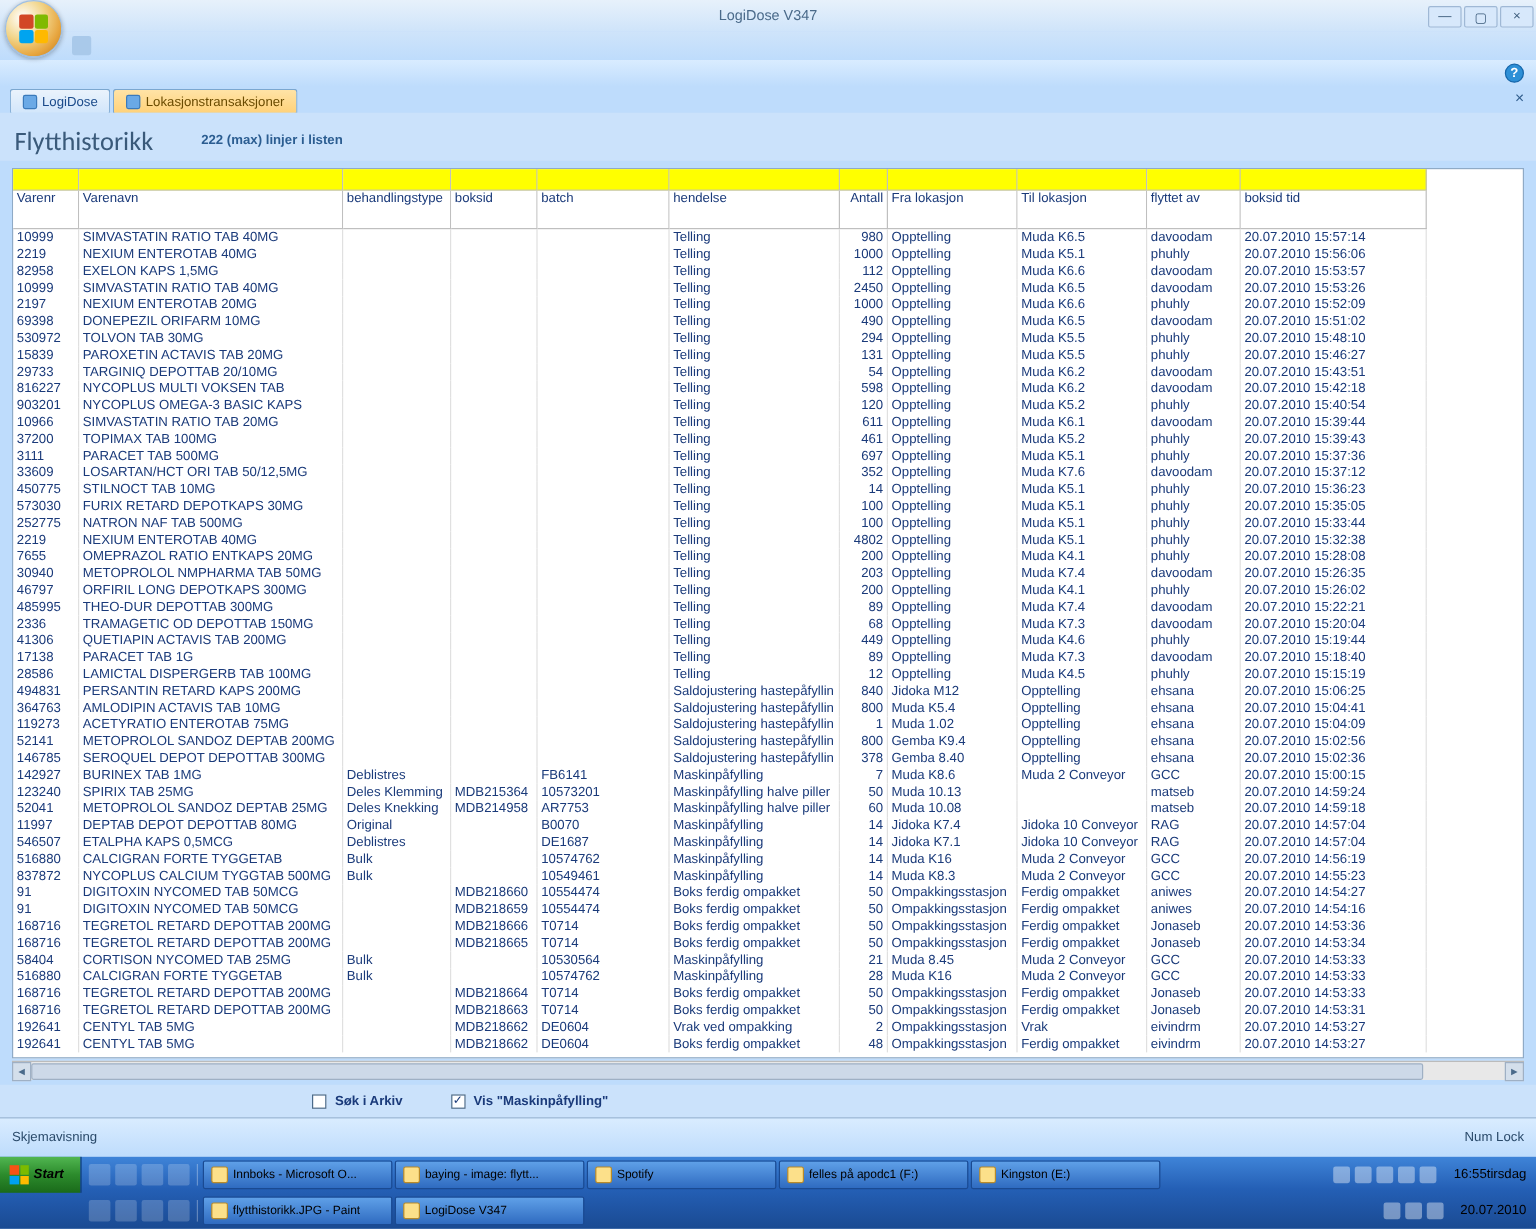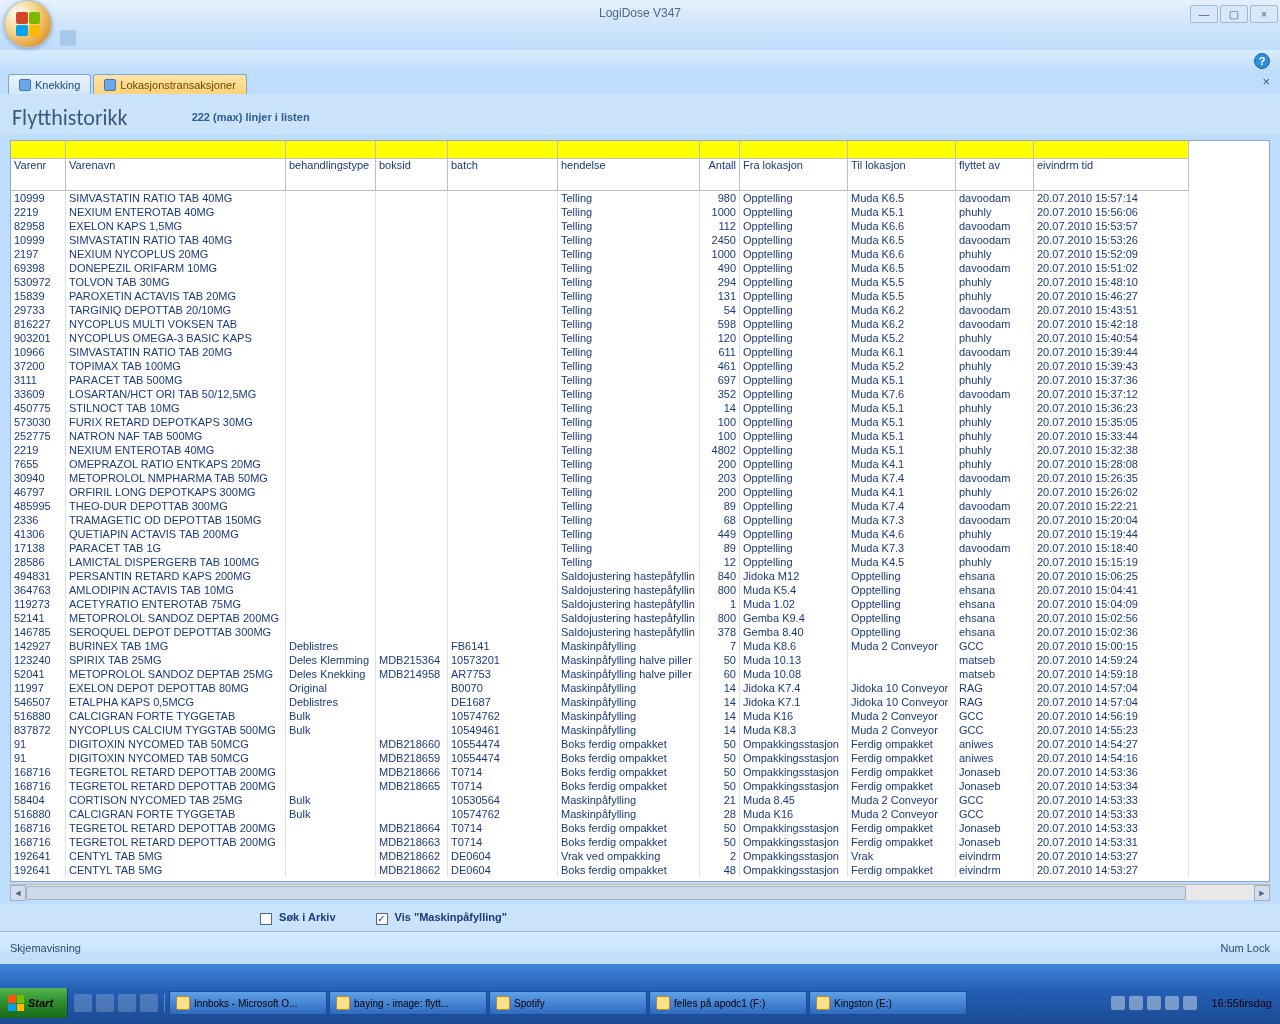--- a/index.html
+++ b/index.html
@@ -27,21 +27,21 @@
 
   
   .tabrow { height: 22px; padding-left:8px; display:flex; align-items:flex-end; position:relative; }
   .tab { height:20px; padding:0 10px; display:flex; align-items:center; gap:4px; border:1px solid #7ba7d0; border-bottom:none; border-radius:3px 3px 0 0; margin-right:2px; font-size:11px; }
   .tab.inactive { background:linear-gradient(#eaf3fc,#d2e6fb); color:#1a4a8a; }
   .tab.active { background:linear-gradient(#ffe3a6,#ffd27a); color:#6a4b00; }
   .tab-icon { width:12px; height:12px; background:#6aa9e6; border:1px solid #3a7abb; border-radius:2px;}
   .tabrow .close-x { position:absolute; right:10px; top:2px; color:#2f5c8c; font-size:13px;}
 
   
-  .heading { height:40px; background:#cbe2fb; padding:6px 12px 0 12px; display:flex; align-items:center; gap:64px;}
+  .heading { height:40px; background:#cbe2fb; padding:6px 12px 0 12px; display:flex; align-items:center; gap:40px;}
   .heading h1 { font-size:22px; color:#3a5a7a; font-weight:normal; font-family: Calibri, Tahoma, sans-serif; }
   .heading .sub { color:#2b5d91; font-size:11px; font-weight:bold; }
 
   
   .grid-wrap { margin:6px 10px 0 10px; border:1px solid #8faac6; background:#fff; height:742px; display:flex; flex-direction:column; }
   .grid-header-row { display:flex; min-width:1178px;}
   .grid-filter-row { display:flex; min-width:1178px;}
   .ghcell { background:#ffff00; border-right:1px solid #bfbfbf; border-bottom:1px solid #bfbfbf; height:18px;}
   .gfcell { background:#fff; border-right:1px solid #bfbfbf; border-bottom:1px solid #bfbfbf; height:32px; padding:0 3px; color:#1a3a7a; font-size:11px; white-space:nowrap; overflow:hidden;}
   .grid-body { flex:1; overflow:hidden; }
@@ -74,21 +74,21 @@
   .ql-item{width:18px;height:18px;background:rgba(255,255,255,.2);border-radius:2px;}
   .task-btns { display:flex; gap:2px; padding-left:4px; flex:1;}
   .task-btn { height:24px; min-width:158px; max-width:158px; padding:0 6px; background:linear-gradient(#5fa0e8,#2f6bc0); border:1px solid #1a4a92; border-radius:2px; display:flex;align-items:center;gap:4px;font-size:10px;white-space:nowrap;overflow:hidden;}
   .task-btn .ticon{width:14px;height:14px;background:#fce08a;border:1px solid #b88a2a;border-radius:2px;flex-shrink:0;}
   .tray { display:flex;align-items:center;gap:4px;padding:0 6px;}
   .tray-icon{width:14px;height:14px;background:rgba(255,255,255,.4);border-radius:2px;}
   .clock{display:flex;flex-direction:row;align-items:center;line-height:11px;padding:0 8px;} 
 
   
   .taskbar-row2 { position:absolute; bottom:0; left:0; right:0; height:60px; background:linear-gradient(#3f84d8,#245fb5 45%,#1a4a92);}
-  .tb-r { height:30px; display:flex; align-items:center;margin-top:24px;}
+  .tb-r { height:30px; display:flex; align-items:center;}
 </style>
 </head>
 <body>
 
 <div class="titlebar">
   <div class="orb">
     <div class="orb-inner">
         <span></span>
         <span></span>
         <span></span>
@@ -105,21 +105,21 @@
 <div class="qat">
   <div class="qat-btn"></div>
 </div>
 <div class="helprow">
   <div class="help-icon">?</div>
 </div>
 
 <div class="tabrow">
   <div class="tab inactive">
     <span class="tab-icon"></span>
-    <span>Knekking</span>
+    <span>LogiDose</span>
   </div>
   <div class="tab active">
     <span class="tab-icon"></span>
     <span>Lokasjonstransaksjoner</span>
   </div>
   <div class="close-x">×</div>
 </div>
 
 <div class="heading">
   <h1>Flytthistorikk</h1>
@@ -144,21 +144,21 @@
       <div class="gfcell c0">Varenr</div>
       <div class="gfcell c1">Varenavn</div>
       <div class="gfcell c2">behandlingstype</div>
       <div class="gfcell c3">boksid</div>
       <div class="gfcell c4">batch</div>
       <div class="gfcell c5">hendelse</div>
       <div class="gfcell c6">Antall</div>
       <div class="gfcell c7">Fra lokasjon</div>
       <div class="gfcell c8">Til lokasjon</div>
       <div class="gfcell c9">flyttet av</div>
-      <div class="gfcell c10">eivindrm tid</div>
+      <div class="gfcell c10">boksid tid</div>
     </div>
   <div class="grid-body" id="gbody">
       <div class="grow">
         <div class="gcell c0">10999</div>
         <div class="gcell c1">SIMVASTATIN RATIO TAB 40MG</div>
         <div class="gcell c2"></div>
         <div class="gcell c3"></div>
         <div class="gcell c4"></div>
         <div class="gcell c5">Telling</div>
         <div class="gcell c6">980</div>
@@ -201,21 +201,21 @@
         <div class="gcell c4"></div>
         <div class="gcell c5">Telling</div>
         <div class="gcell c6">2450</div>
         <div class="gcell c7">Opptelling</div>
         <div class="gcell c8">Muda K6.5</div>
         <div class="gcell c9">davoodam</div>
         <div class="gcell c10">20.07.2010 15:53:26</div>
       </div>
       <div class="grow">
         <div class="gcell c0">2197</div>
-        <div class="gcell c1">NEXIUM NYCOPLUS 20MG</div>
+        <div class="gcell c1">NEXIUM ENTEROTAB 20MG</div>
         <div class="gcell c2"></div>
         <div class="gcell c3"></div>
         <div class="gcell c4"></div>
         <div class="gcell c5">Telling</div>
         <div class="gcell c6">1000</div>
         <div class="gcell c7">Opptelling</div>
         <div class="gcell c8">Muda K6.6</div>
         <div class="gcell c9">phuhly</div>
         <div class="gcell c10">20.07.2010 15:52:09</div>
       </div>
@@ -604,21 +604,21 @@
         <div class="gcell c4">AR7753</div>
         <div class="gcell c5">Maskinpåfylling halve piller</div>
         <div class="gcell c6">60</div>
         <div class="gcell c7">Muda 10.08</div>
         <div class="gcell c8"></div>
         <div class="gcell c9">matseb</div>
         <div class="gcell c10">20.07.2010 14:59:18</div>
       </div>
       <div class="grow">
         <div class="gcell c0">11997</div>
-        <div class="gcell c1">EXELON DEPOT DEPOTTAB 80MG</div>
+        <div class="gcell c1">DEPTAB DEPOT DEPOTTAB 80MG</div>
         <div class="gcell c2">Original</div>
         <div class="gcell c3"></div>
         <div class="gcell c4">B0070</div>
         <div class="gcell c5">Maskinpåfylling</div>
         <div class="gcell c6">14</div>
         <div class="gcell c7">Jidoka K7.4</div>
         <div class="gcell c8">Jidoka 10 Conveyor</div>
         <div class="gcell c9">RAG</div>
         <div class="gcell c10">20.07.2010 14:57:04</div>
       </div>

